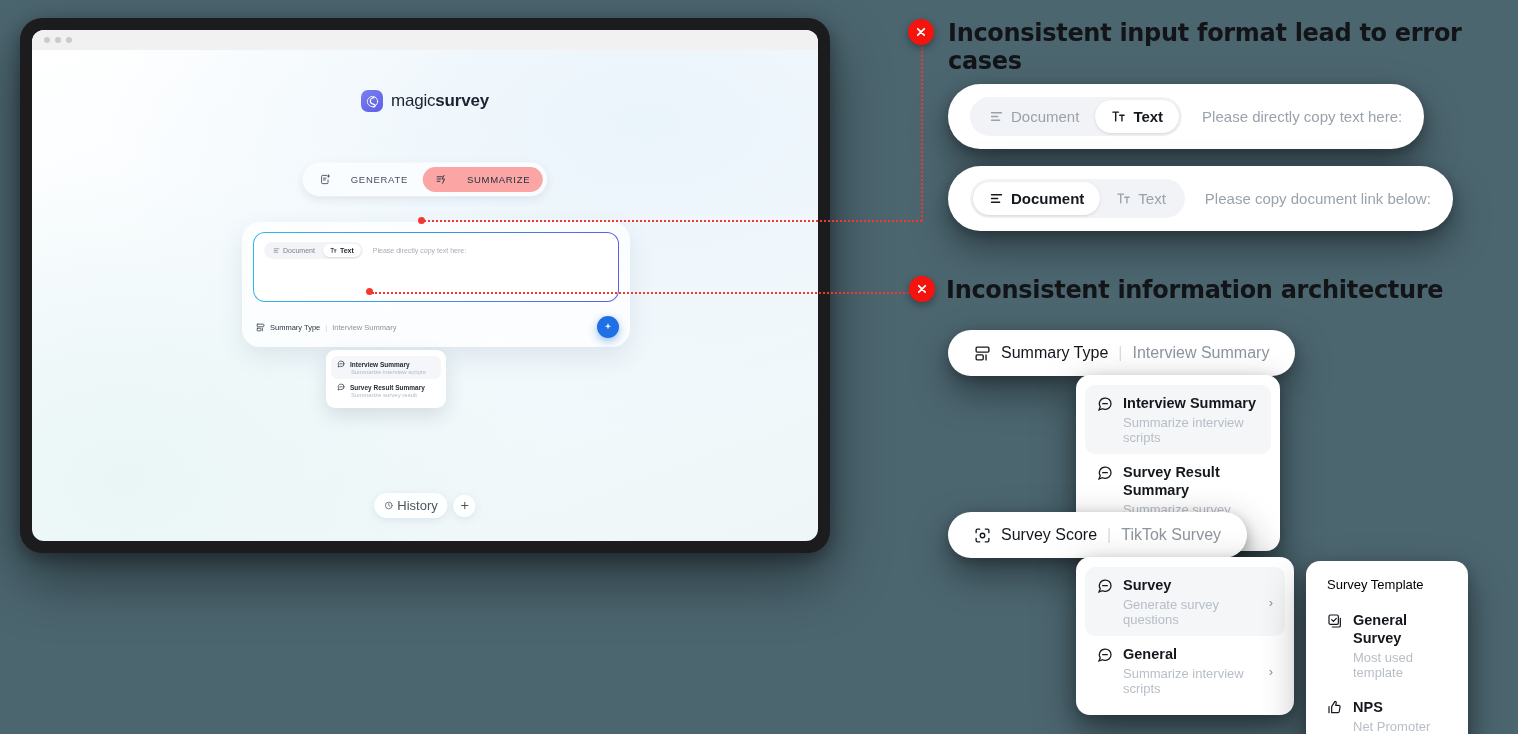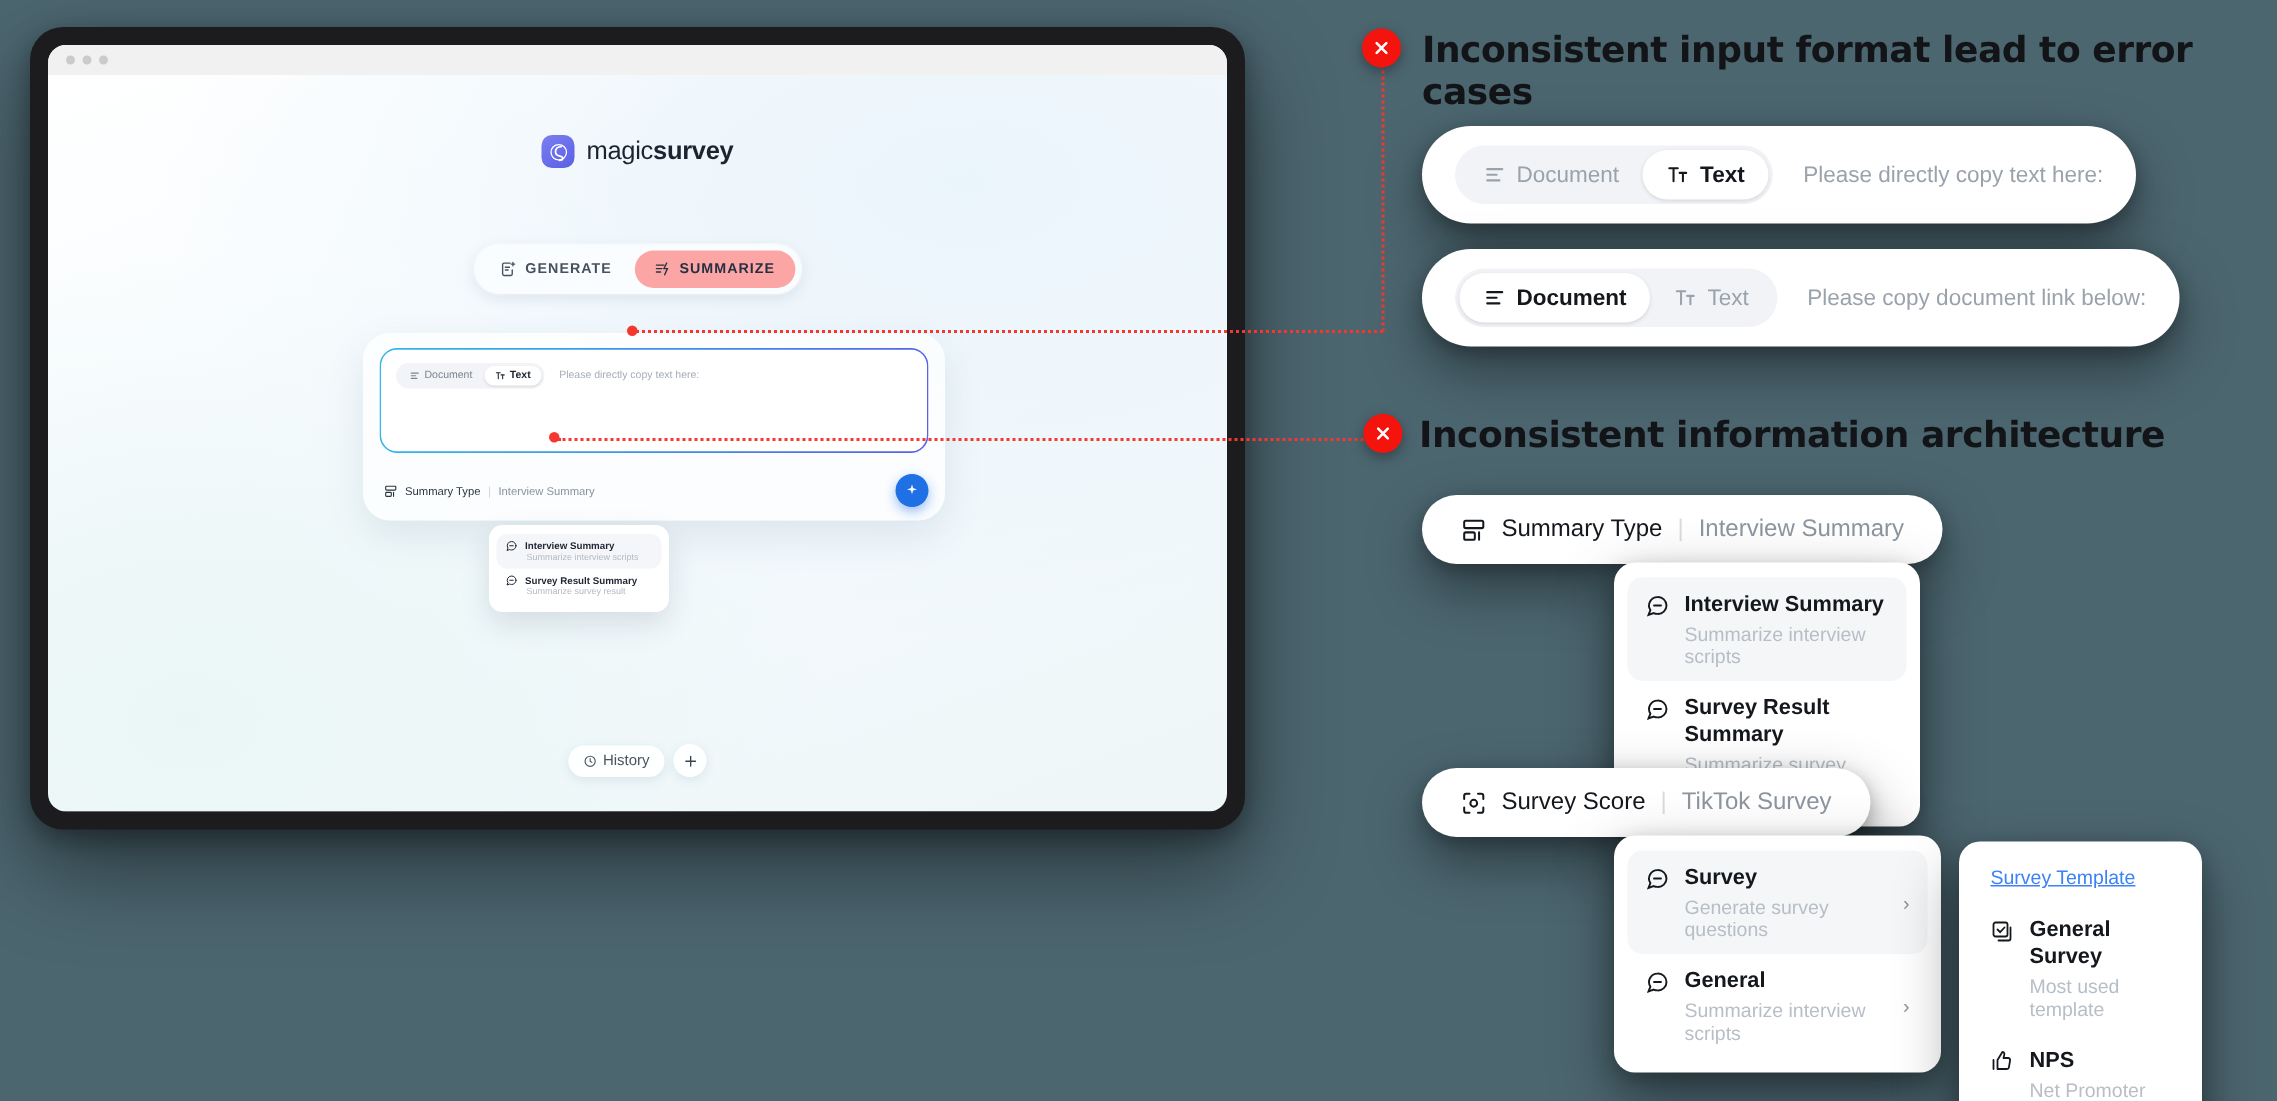--- a/index.html
+++ b/index.html
@@ -46,23 +46,23 @@
   .brand-name { font-size: 17px; color: #1b2430; letter-spacing: -.2px; }
   .brand-name b { font-weight: 700; }
 
   .modeswitch {
     position: absolute; left: 50%; transform: translateX(-50%); top: 133px;
     display: flex; align-items: center; gap: 2px;
     background: #fafdff; border-radius: 20px; padding: 4px;
     box-shadow: 0 3px 10px rgba(27,50,80,.10), 0 0 0 1px rgba(255,255,255,.7);
   }
   .mode {
-    display: flex; align-items: center; gap: 6px;
+    display: flex; align-items: center; gap: 20px;
     padding: 7px 13px; border-radius: 16px;
-    font-size: 9.5px; letter-spacing: .7px; color: #46505e; font-weight: 700;
+    font-size: 9.5px; letter-spacing: .7px; color: #46505e; font-weight: 400;
     cursor: pointer;
   }
   .mode.active { background: #fca5a5; color: #253141; }
 
   .inputcard {
     position: absolute; left: 210px; top: 192px;
     width: 388px; height: 125px;
     background: rgba(255,255,255,.72);
     border-radius: 18px;
     box-shadow: 0 10px 26px rgba(40,70,110,.10);
@@ -114,21 +114,21 @@
   .mini-t { display: flex; align-items: center; gap: 5px; font-size: 6.5px; color: #1e2732; font-weight: 600; }
   .mini-s { font-size: 6px; color: #b3bac2; margin-left: 14px; margin-top: 1px; }
 
   .bottombar {
     position: absolute; left: 50%; transform: translateX(-50%); bottom: 23px;
     display: flex; align-items: center; gap: 6px;
   }
   .histbtn {
     display: flex; align-items: center; gap: 4px;
     background: rgba(255,255,255,.9); border-radius: 14px; padding: 5px 10px;
-    font-size: 10px; color: #4c555f; box-shadow: 0 2px 8px rgba(40,70,110,.10); cursor: pointer;
+    font-size: 13px; color: #4c555f; box-shadow: 0 2px 8px rgba(40,70,110,.10); cursor: pointer;
   }
   .plusbtn {
     width: 22px; height: 22px; border-radius: 50%;
     background: rgba(255,255,255,.9); display: flex; align-items: center; justify-content: center;
     box-shadow: 0 2px 8px rgba(40,70,110,.10); cursor: pointer; color: #3b444e;
   }
 
   
   .conn { position: absolute; pointer-events: none; }
   .hline {
@@ -180,21 +180,21 @@
     box-shadow: 0 18px 42px rgba(0,0,0,.42), 0 5px 14px rgba(0,0,0,.24);
   }
   .m-item {
     display: flex; align-items: flex-start; gap: 10px;
     padding: 9px 12px; border-radius: 10px; position: relative; cursor: pointer;
   }
   .m-item.sel { background: #f4f6f8; }
   .m-title { font-size: 14.5px; color: #14181d; font-weight: 600; }
   .m-sub { font-size: 13px; color: #b7bec6; margin-top: 3px; }
   .chev { position: absolute; right: 12px; top: 50%; transform: translateY(-50%); color: #8a929b; font-size: 13px; }
-  .m-label { font-size: 13px; color: #3b82f6; padding: 6px 12px 10px 12px; text-decoration: underline; }
+  .m-label { font-size: 13px; color: #000000; padding: 6px 12px 10px 12px; }
 
   svg { display: block; }
 </style>
 </head>
 <body>
 
 <div class="stage">
 
   <div class="laptop">
     <div class="screen">

